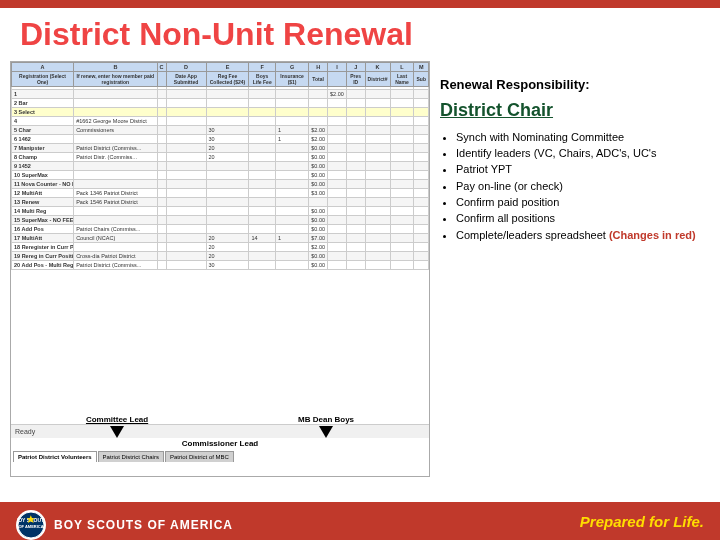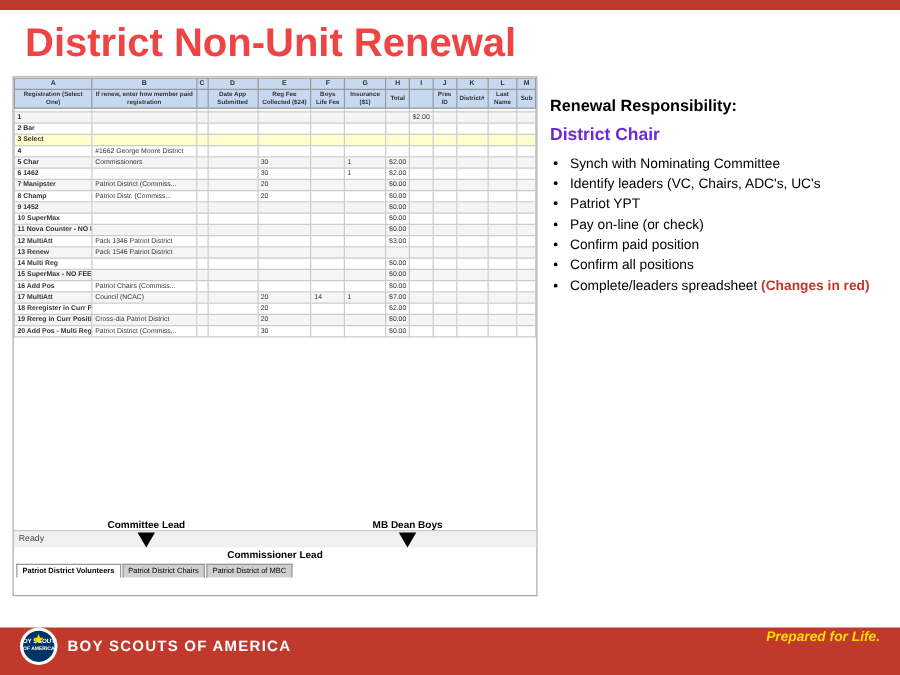--- a/index.html
+++ b/index.html
@@ -112,24 +112,25 @@
       line-height: 1.5;
       margin-top: 12px;
     }
 
     .info-panel .responsibility-title {
       font-size: 13px;
       font-weight: bold;
       margin-bottom: 2px;
     }
     .info-panel .district-chair {
-      font-size: 14px;
-      font-weight: bold;
-      color: #6d28d9;
+      font-size: 18px;
+      font-weight: bold;
+      color: #14532d;
       margin-bottom: 6px;
+      text-decoration: underline;
     }
     .info-panel ul {
       list-style: disc;
       padding-left: 16px;
       margin-bottom: 6px;
     }
     .info-panel ul li {
       font-size: 11px;
       margin-bottom: 1px;
       line-height: 1.4;
@@ -146,21 +147,21 @@
 
     
     .bottom-bar {
       position: absolute;
       bottom: 0;
       left: 0;
       width: 100%;
       height: 38px;
       background: #c0392b;
       display: flex;
-      align-items: flex-start;
+      align-items: flex-end;
       padding: 0 16px;
     }
 
     
     .bsa-logo {
       display: flex;
       align-items: center;
       gap: 8px;
     }
     .bsa-emblem {
@@ -180,23 +181,23 @@
     .bsa-text {
       color: #fff;
       font-size: 12px;
       font-weight: bold;
       letter-spacing: 1px;
     }
 
     .prepared-text {
       position: absolute;
       right: 16px;
-      bottom: 24px;
+      bottom: 10px;
       color: #ffdd00;
-      font-size: 11px;
+      font-size: 15px;
       font-style: italic;
       font-weight: bold;
     }
 
     
     .status-bar {
       position: absolute;
       bottom: 38px;
       left: 0;
       width: 420px;
@@ -581,21 +582,21 @@
       <span>Ready</span>
     </div>
 
     <div style="position:absolute;bottom:14px;left:0;width:100%;display:flex;gap:1px;padding:0 2px;align-items:flex-end;">
       <div class="tab active" style="font-size:6px;padding:2px 4px;border:1px solid #999;border-bottom:none;background:#fff;font-weight:bold;">Patriot District Volunteers</div>
       <div class="tab" style="font-size:6px;padding:2px 4px;border:1px solid #999;border-bottom:none;background:#d0d0d0;">Patriot District Chairs</div>
       <div class="tab" style="font-size:6px;padding:2px 4px;border:1px solid #999;border-bottom:none;background:#d0d0d0;">Patriot District of MBC</div>
     </div>
 
     <div style="position:absolute;bottom:38px;left:0;width:100%;display:flex;justify-content:space-around;align-items:flex-end;pointer-events:none;">
-      <div style="display:flex;flex-direction:column;align-items:center;">
+      <div style="display:flex;flex-direction:column;align-items:center;text-decoration:underline;">
         <span style="font-size:8px;font-weight:bold;">Committee Lead</span>
         <div style="width:0;height:0;border-left:7px solid transparent;border-right:7px solid transparent;border-top:12px solid #000;margin-top:2px;"></div>
       </div>
       <div style="display:flex;flex-direction:column;align-items:center;">
         <span style="font-size:8px;font-weight:bold;">MB Dean Boys</span>
         <div style="width:0;height:0;border-left:7px solid transparent;border-right:7px solid transparent;border-top:12px solid #000;margin-top:2px;"></div>
       </div>
     </div>
     <div style="position:absolute;bottom:28px;left:50%;transform:translateX(-50%);display:flex;flex-direction:column;align-items:flex-end;">
       <span style="font-size:8px;font-weight:bold;white-space:nowrap;">Commissioner Lead</span>

